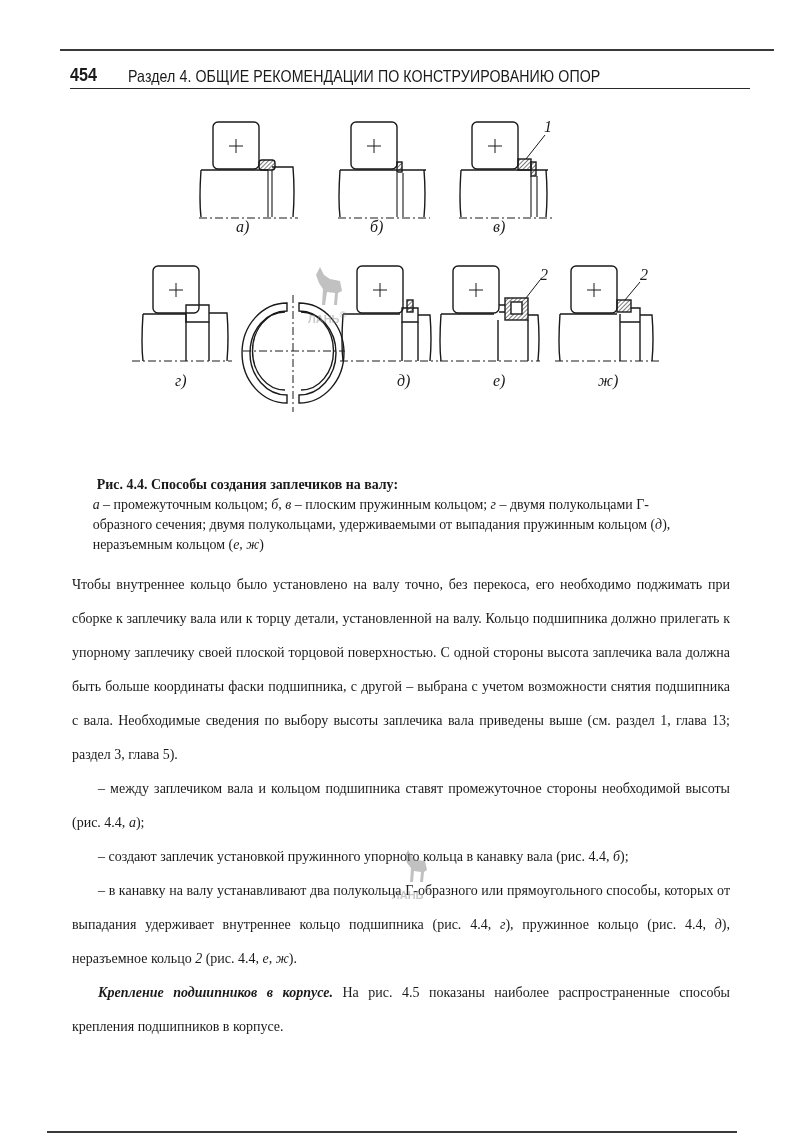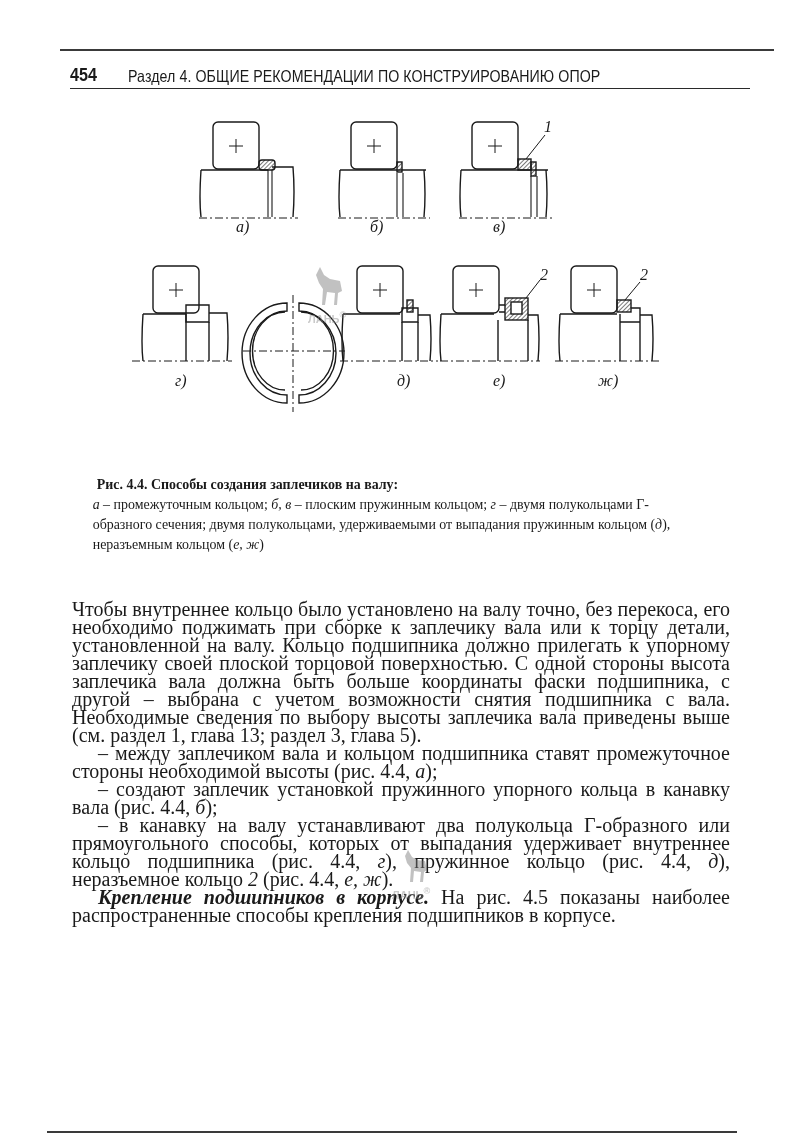--- a/index.html
+++ b/index.html
@@ -13,22 +13,22 @@
   .running-head { font-family: "Liberation Sans", sans-serif; font-size: 16.5px;
                   transform: scaleX(0.86); transform-origin: left; white-space: nowrap; letter-spacing: 0.1px; }
   .rule-head { position: absolute; left: 70px; top: 88px; width: 680px; height: 1px; background: #2a2a2a; }
   .figure { position: absolute; left: 0; top: 100px; width: 794px; height: 330px; }
   .figure svg { position: absolute; left: 0; top: 0; }
   .fig-label { position: absolute; font-style: italic; font-size: 16px; }
   .caption { position: absolute; left: 80px; top: 430px; width: 634px; text-align: left;
              font-size: 14.5px; line-height: 20px; margin-top: 44px; }
   .caption .title { font-weight: bold; font-size: 15.5px; transform: scaleX(0.9); display: inline-block; }
   .caption .desc { transform: scaleX(0.96); transform-origin: center; }
-  .body-text { position: absolute; left: 72px; top: 568px; width: 658px; font-size: 20px;
-               line-height: 18px; text-align: justify; margin-top: 32px; }
+  .body-text { position: absolute; left: 72px; top: 568px; width: 658px; font-size: 14px;
+               line-height: 34px; text-align: justify; }
   .body-text p { margin: 0; }
   .body-text p.indent { text-indent: 26px; }
   .body-text .first { text-indent: 0; }
   .rule-bottom { position: absolute; left: 47px; top: 1131px; width: 690px; height: 2px; background: #3a3a3a; }
   .watermark { position: absolute; opacity: 0.45; text-align: right; }
   .wm-text { font-family: "Liberation Sans", sans-serif; font-weight: bold; font-size: 11px; color: #888; }
   i.it { font-style: italic; }
 </style>
 </head>
 <body>

